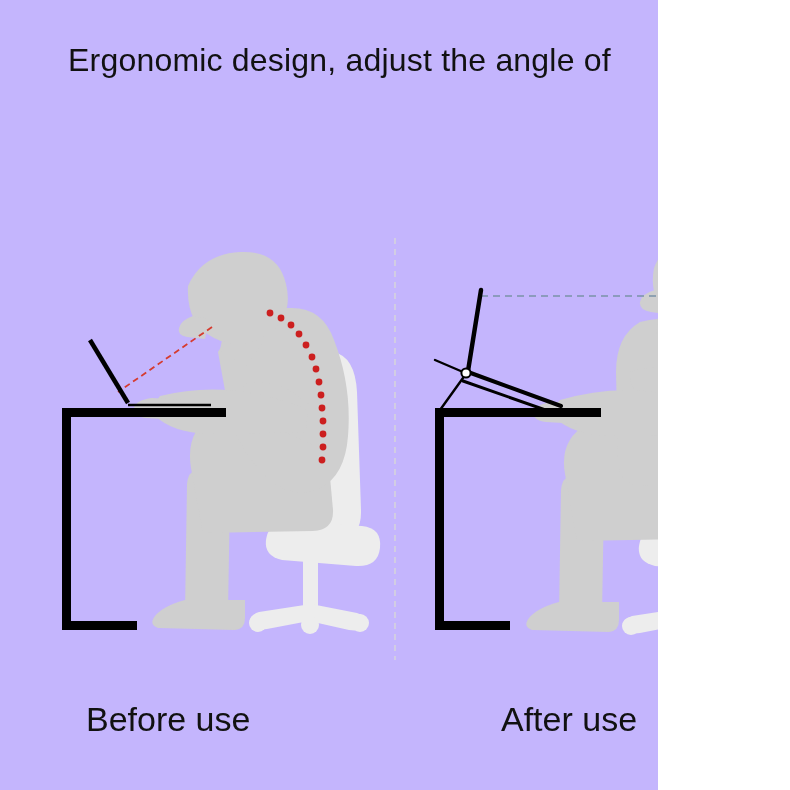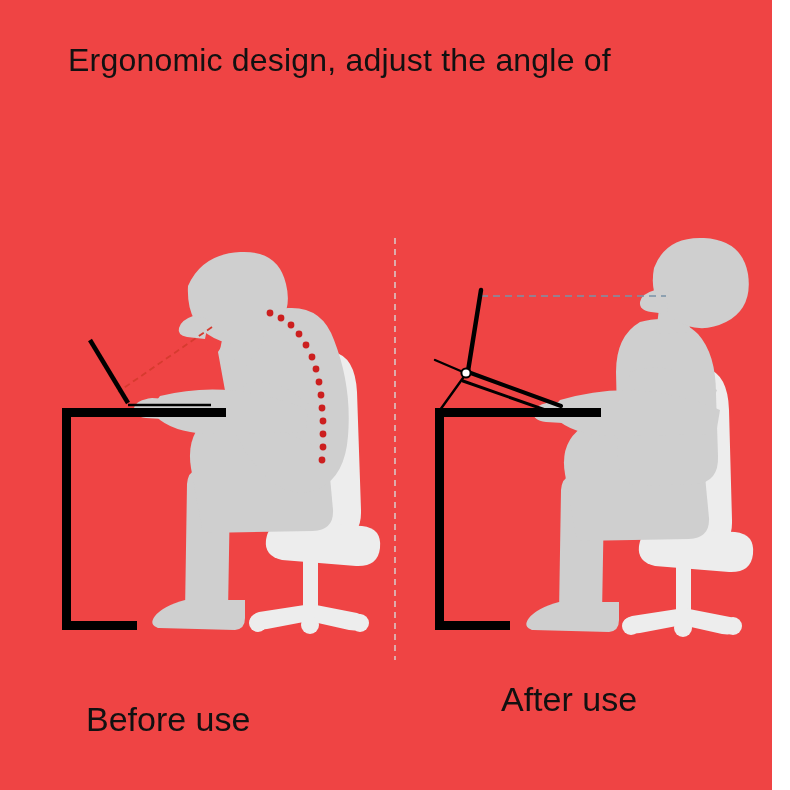--- a/index.html
+++ b/index.html
@@ -2,23 +2,23 @@
 <html><head>
 <meta charset="utf-8">
 <style>
   html, body {
     margin: 0;
     padding: 0;
     background: #ffffff;
   }
   #page {
     position: relative;
-    width: 772px;
+    width: 658px;
     height: 790px;
-    background: #ef4444;
+    background: #c4b5fd;
     overflow: hidden;
     font-family: "Liberation Sans", sans-serif;
   }
   #title-block {
     position: absolute;
     left: 68px;
     top: 34px;
     width: 700px;
   }
   .title-line {
@@ -44,21 +44,21 @@
     font-weight: 400;
     color: #111111;
     white-space: nowrap;
   }
   #caption-before {
     left: 86px;
     top: 700px;
   }
   #caption-after {
     left: 501px;
-    top: 680px;
+    top: 700px;
   }
 </style>
 </head>
 <body>
 
 <div id="page">
 
   <div id="title-block">
     <div class="title-line">Ergonomic design, adjust the angle of</div>
   </div>

